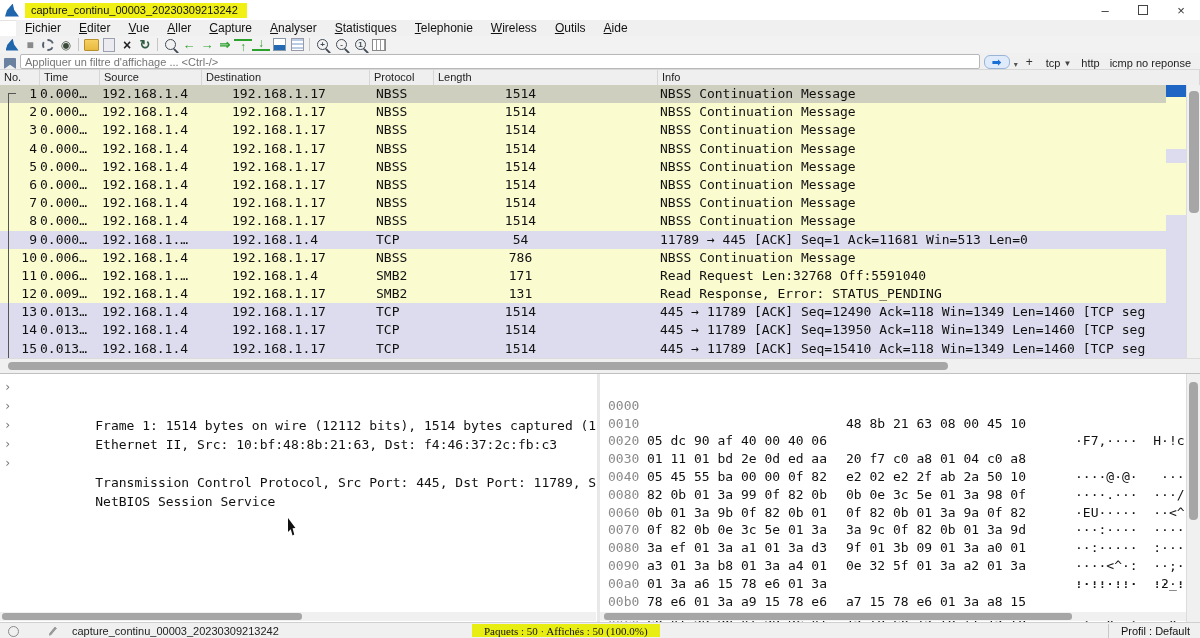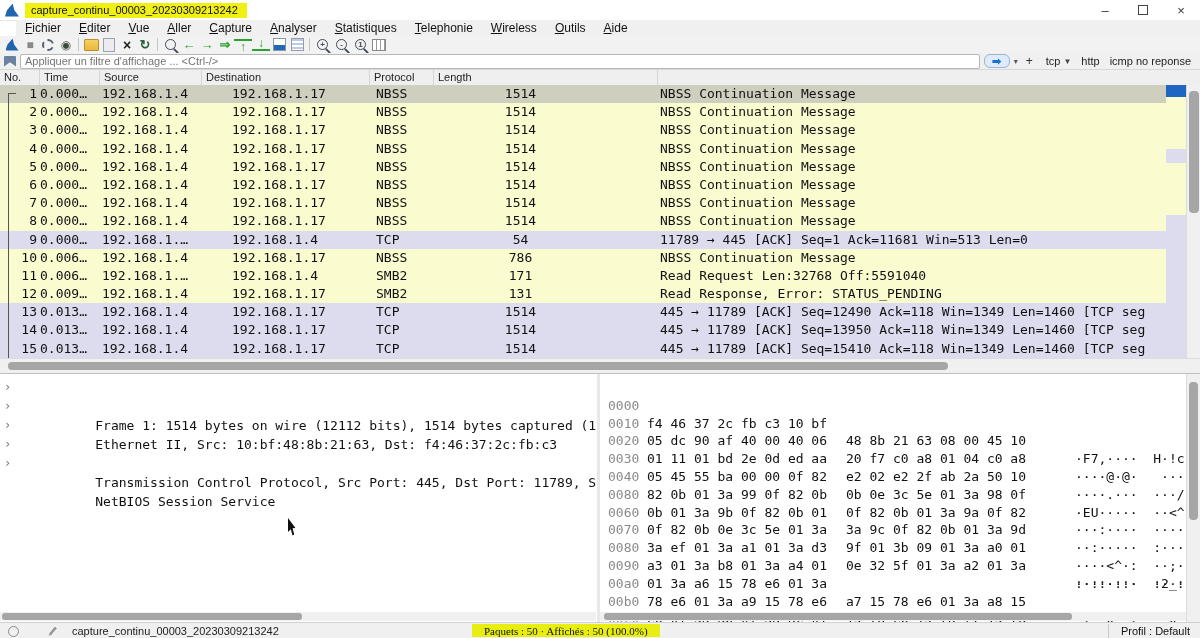--- a/index.html
+++ b/index.html
@@ -52,21 +52,21 @@
   .tbi[data-kind="autoscroll"]::before{content:"";width:11px;height:11px;border:1px solid #8899aa;
        background:linear-gradient(#ffffff 55%,#2268b2 55%);}
   .tbi[data-kind="colorize"]::before{content:"";width:11px;height:11px;border:1px solid #99a;
        background:repeating-linear-gradient(180deg,#b8cce4 0 2px,#ffffff 2px 4px);}
   .tbi[data-kind="resize"]::before{content:"";width:12px;height:10px;border:1px solid #888;
        background:repeating-linear-gradient(90deg,#ffffff 0 3px,#9a9a9a 3px 4px);}
   .tbi[data-kind="sep"]{width:1px;height:13px;background:#c6c6c6;margin:0 3px;}
 
   
   .filterbar{position:absolute;left:0;top:53px;width:1200px;height:17px;background:#f0f0f0;
-             display:flex;align-items:center;gap:4px;padding:0 4px;box-sizing:border-box;
+             display:flex;align-items:flex-end;gap:4px;padding:0 4px;box-sizing:border-box;
              border-bottom:1px solid #d8d8d8;}
   .bookmark{width:12px;height:11px;background:#6a82a0;border-radius:1px;
             clip-path:polygon(0 0,100% 0,100% 100%,50% 62%,0 100%);flex:none;}
   .filter-input{flex:1;height:13px;border:1px solid #b8b8b8;border-radius:2px;background:#ffffff;
             font-size:11px;color:#9a9a9a;padding:0 4px;outline:none;}
   .apply-btn{width:24px;height:12px;border:1px solid #9ab4d8;border-radius:6px;background:#dfeafb;
             display:flex;align-items:center;justify-content:center;color:#1a6fd4;font-size:11px;
             font-weight:bold;flex:none;}
   .caret{font-size:8px;color:#555;flex:none;}
   .fsc{font-size:11px;color:#222;padding:0 5px;white-space:nowrap;display:flex;align-items:center;gap:3px;flex:none;}
@@ -226,20 +226,21 @@
 </div>
 
 <div class="colhead">
 
 <span>No.</span>
     <span>Time</span>
     <span>Source</span>
     <span>Destination</span>
     <span>Protocol</span>
     <span>Length</span>
+    <span>Info</span>
   </div>
 
 <div class="plist mono">
 
     <div class="prow" data-color="selected">
       <span class="no">1</span>
       <span class="time">0.000…</span>
       <span class="src">192.168.1.4</span>
       <span class="dst">192.168.1.17</span>
       <span class="proto">NBSS</span>
@@ -452,21 +453,20 @@
     </div>
   </div>
 
   <div class="splitter"></div>
 
   <div class="hpane mono">
     <div style="padding-top:5px;">
 
         <div class="hrow">
           <span class="off">0000</span>
-          <span class="h1">f4 46 37 2c fb c3 10 bf</span>
           <span class="h2">48 8b 21 63 08 00 45 10</span>
           <span class="asc">·F7,····  H·!c··E·</span>
         </div>
 
         <div class="hrow">
           <span class="off">0010</span>
           <span class="h1">05 dc 90 af 40 00 40 06</span>
           <span class="h2">20 f7 c0 a8 01 04 c0 a8</span>
           <span class="asc">····@·@·   ·······</span>
         </div>

